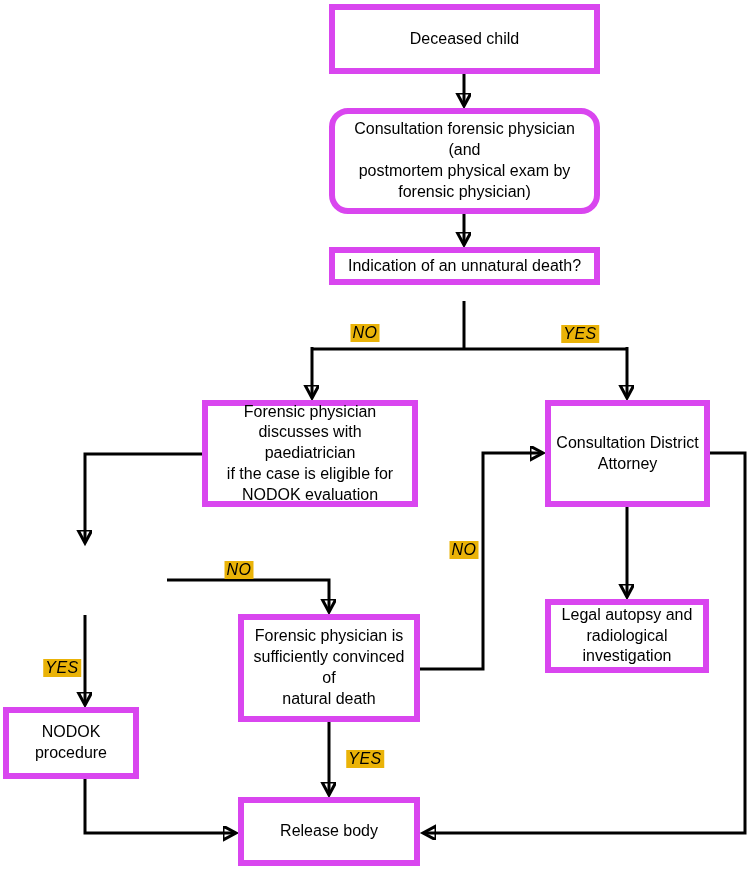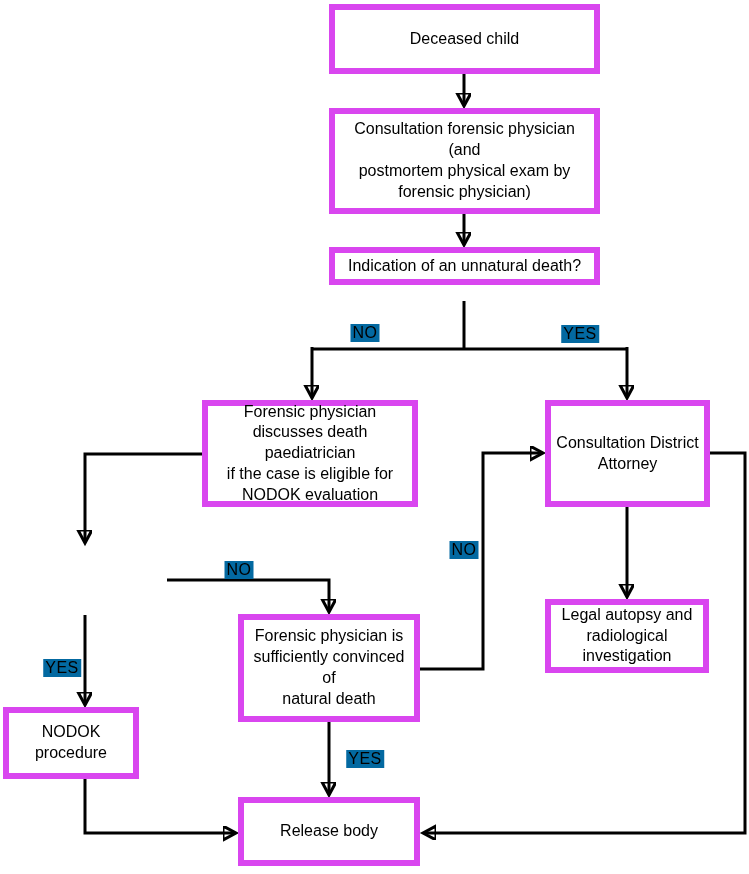--- a/index.html
+++ b/index.html
@@ -40,27 +40,28 @@
     font-size: 16px;
     line-height: 1.3;
     white-space: pre-line;
     padding: 2px 3px;
   }
   .edge-label {
     position: absolute;
     transform: translate(-50%, -50%);
     font-size: 16px;
     letter-spacing: 0.5px;
-    background: #0369a1;
+    background: #eab308;
     padding: 0 2px;
     white-space: nowrap;
+    font-style: italic;
   }
   
   #n-deceased            { left: 329px; top: 4px;   width: 271px; height: 70px; }
-  #n-consult-forensic    { left: 329px; top: 108px; width: 271px; height: 106px; }
+  #n-consult-forensic    { left: 329px; top: 108px; width: 271px; height: 106px; border-radius: 19px; }
   #n-indication          { left: 329px; top: 247px; width: 271px; height: 38px; }
   #n-discusses           { left: 202px; top: 400px; width: 216px; height: 107px; }
   #n-attorney            { left: 545px; top: 400px; width: 165px; height: 107px; text-align: center; }
   #n-permission          { left: 3px;   top: 545px; width: 164px; height: 70px; }
   #n-convinced           { left: 238px; top: 614px; width: 182px; height: 108px; }
   #n-autopsy             { left: 545px; top: 599px; width: 164px; height: 74px; }
   #n-nodok               { left: 3px;   top: 707px; width: 136px; height: 72px; }
   #n-release             { left: 238px; top: 797px; width: 182px; height: 69px; }
   
   #l-no-indication   { left: 365px; top: 333px; }
@@ -112,21 +113,21 @@
 
   <div class="node" id="n-deceased">Deceased child</div>
 
   <div class="node" id="n-consult-forensic">Consultation forensic physician (and
 postmortem physical exam by
 forensic physician)</div>
 
   <div class="node" id="n-indication">Indication of an unnatural death?</div>
 
   <div class="node" id="n-discusses">Forensic physician
-discusses death paediatrician
+discusses with paediatrician
 if the case is eligible for
 NODOK evaluation</div>
 
   <div class="node" id="n-attorney">Consultation District
 Attorney</div>
 
 
   <div class="node" id="n-convinced">Forensic physician is
 sufficiently convinced of
 natural death</div>

